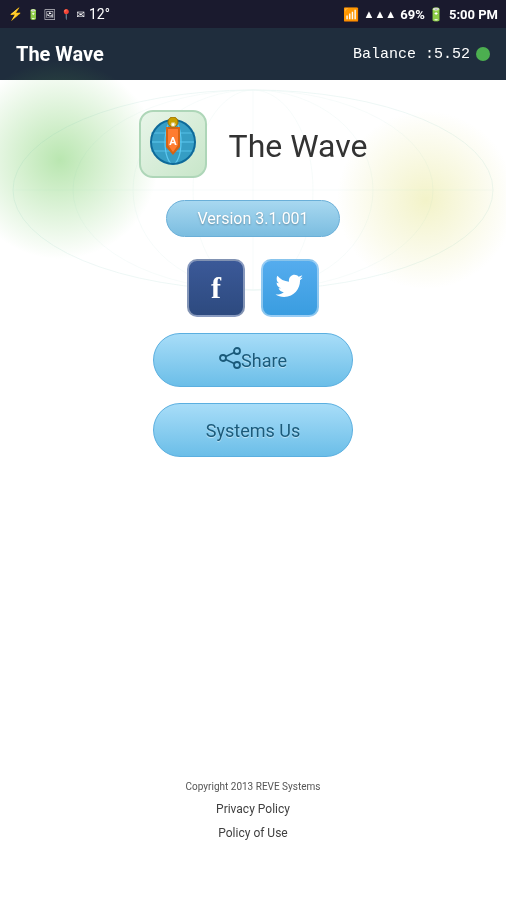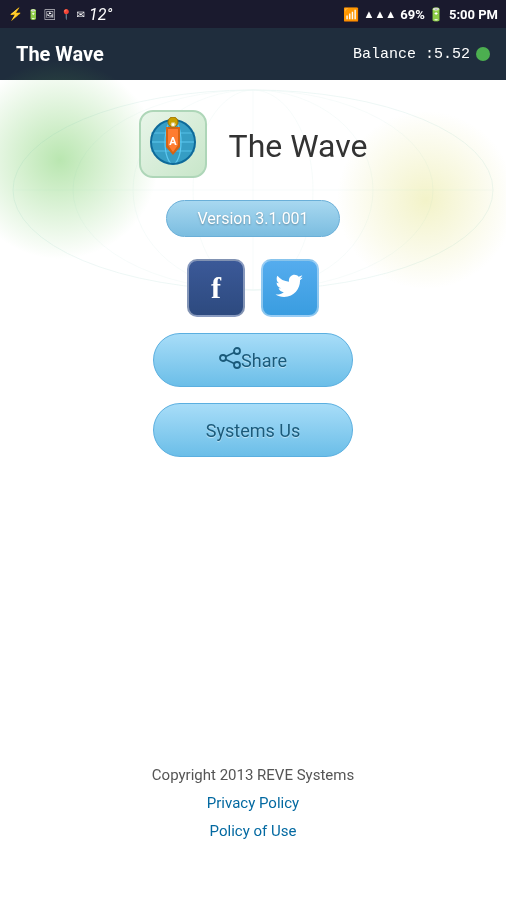--- a/index.html
+++ b/index.html
@@ -207,41 +207,41 @@
     .footer {
       position: absolute;
       bottom: 60px;
       width: 100%;
       display: flex;
       flex-direction: column;
       align-items: center;
       gap: 10px;
     }
     .footer-text {
-      font-size: 15px;
+      font-size: 10px;
       color: #555;
       margin-top: 28px;
     }
     .footer-link {
-      font-size: 15px;
-      color: #0369a1;
+      font-size: 12px;
+      color: #404040;
       cursor: pointer;
     }
   </style>
 </head>
 <body>
 
 <div class="status-bar">
   <div class="status-left">
     <span style="font-size:12px;">⚡</span>
     <span style="font-size:10px;">🔋</span>
     <span style="font-size:10px;">🖼</span>
     <span style="font-size:10px;">📍</span>
     <span style="font-size:10px;">✉</span>
-    <span style="font-size:16px;font-style:italic;">12°</span>
+    <span style="font-size:14px;">12°</span>
   </div>
   <div class="status-right">
     <span style="font-size:13px;">📶</span>
     <span style="font-size:11px;">▲▲▲</span>
     <span>69%</span>
     <span>🔋</span>
     <span>5:00 PM</span>
   </div>
 </div>
 

